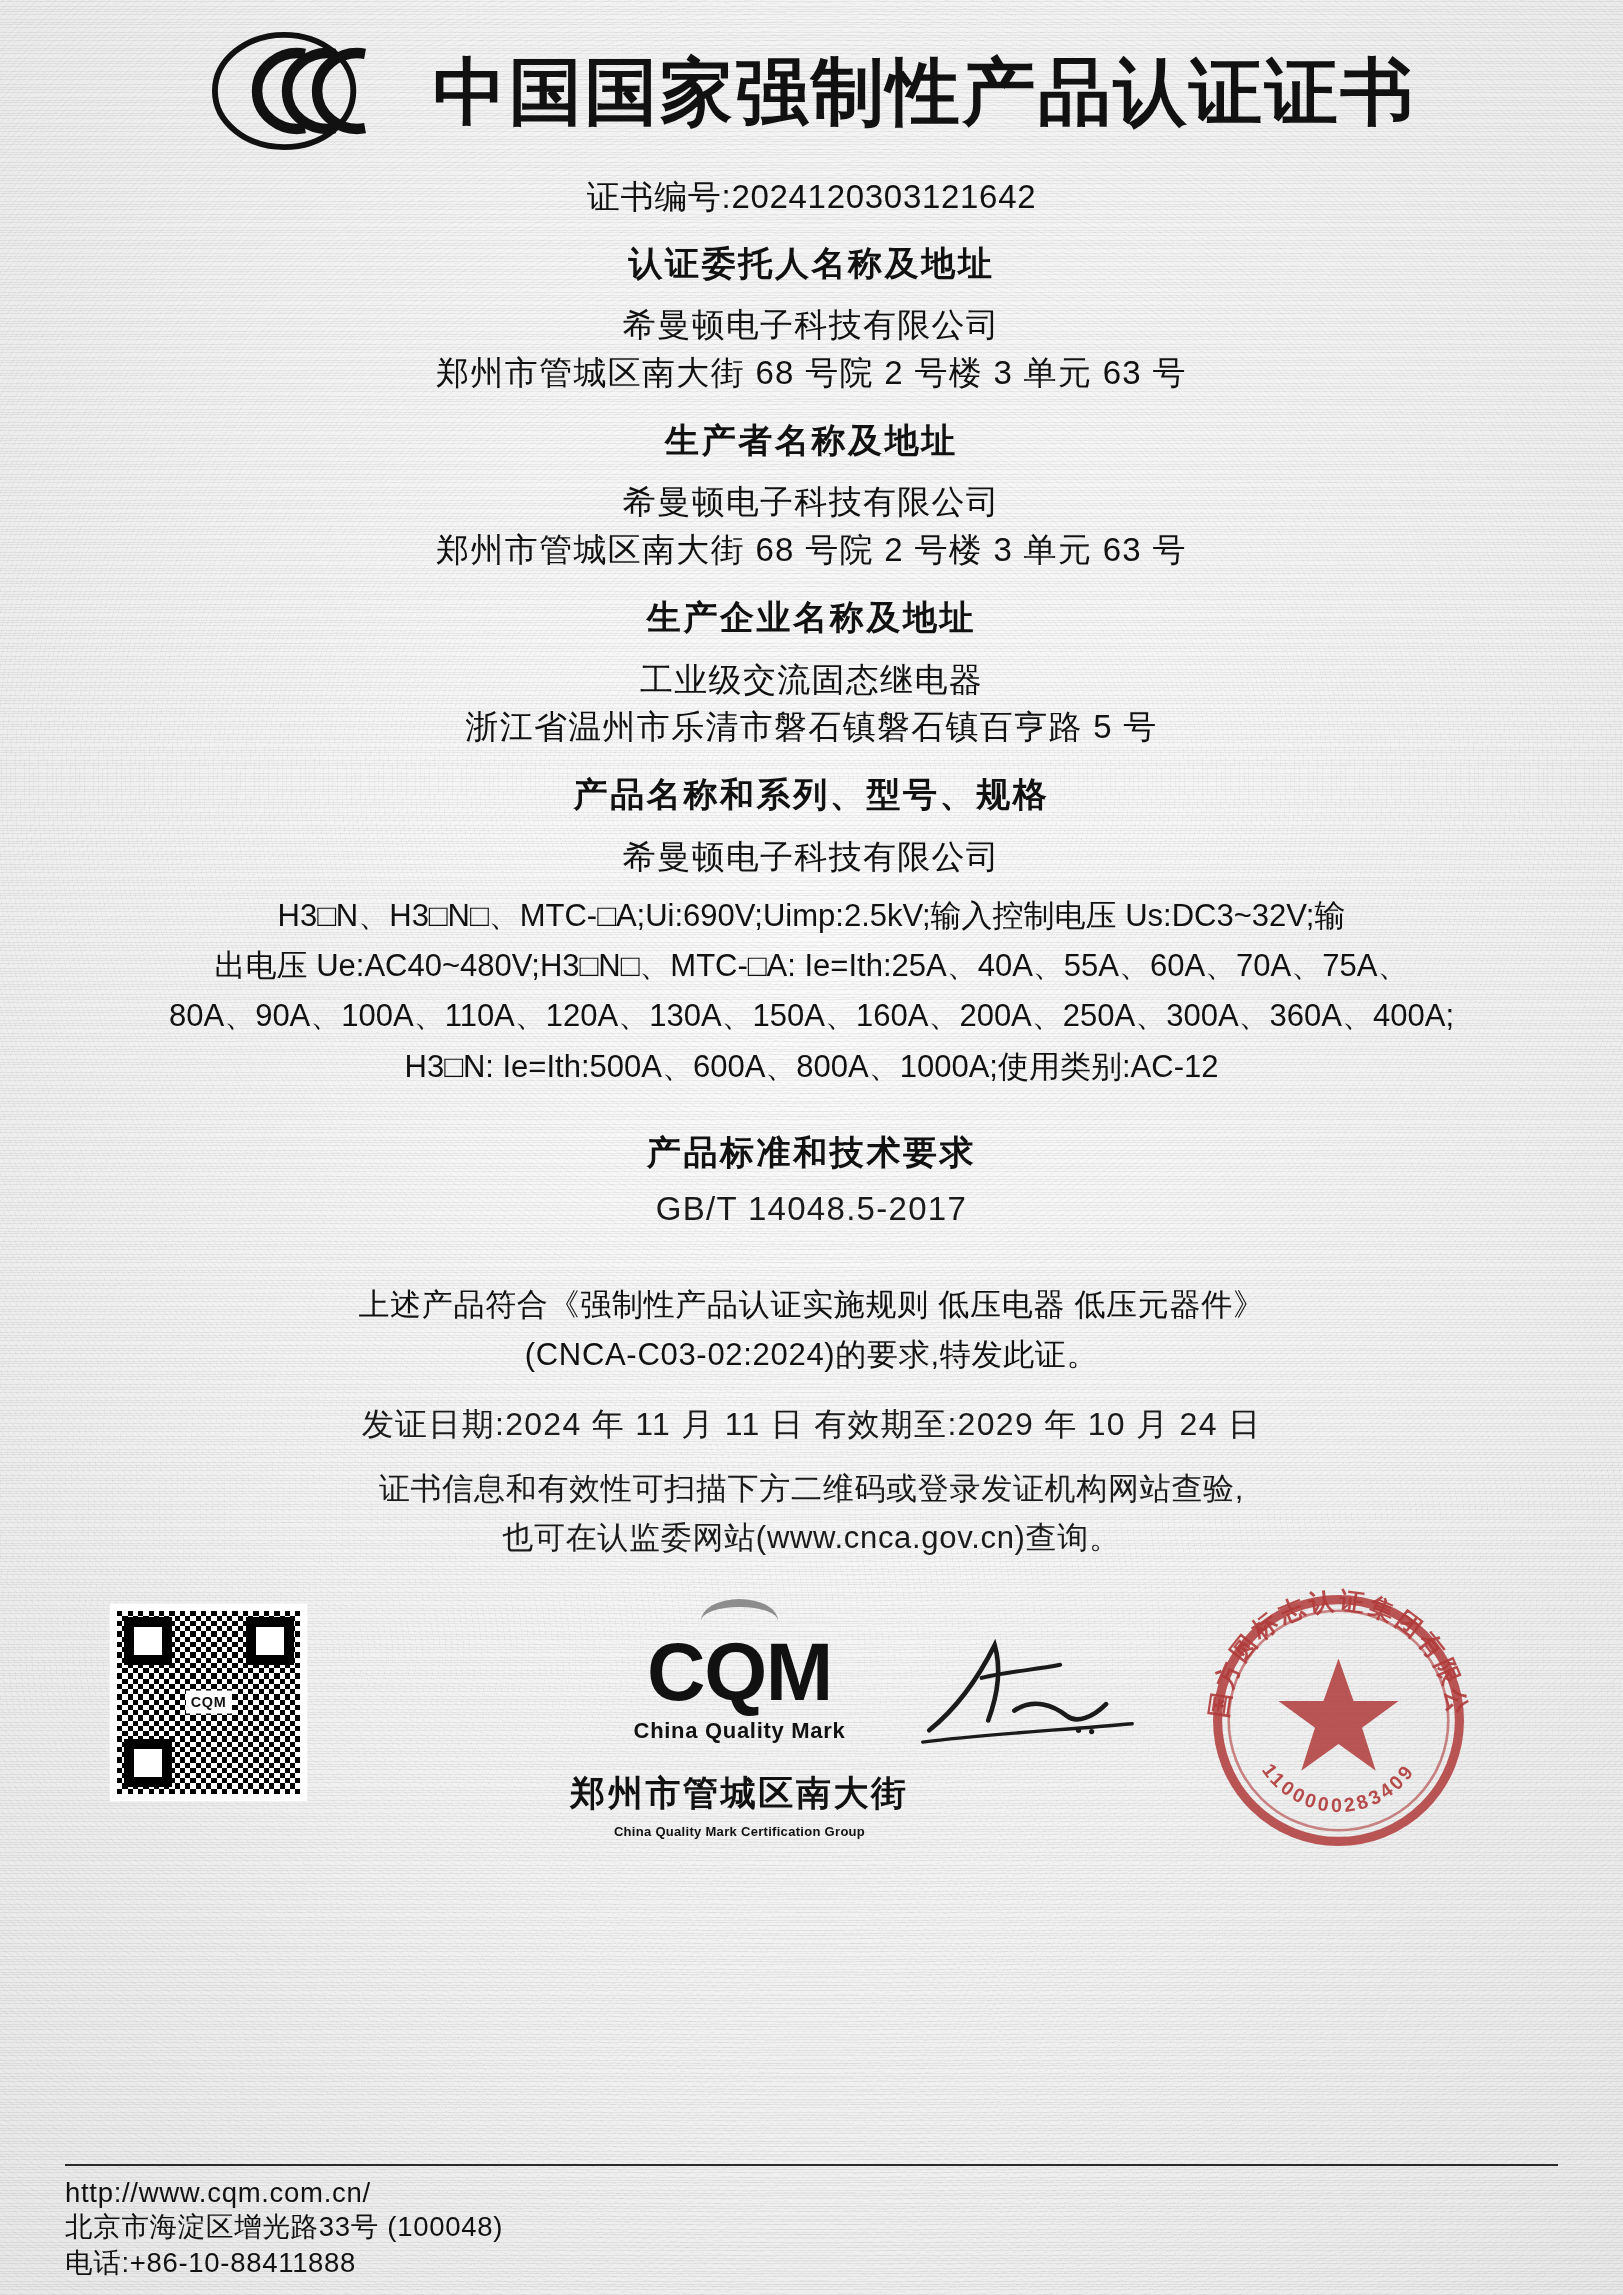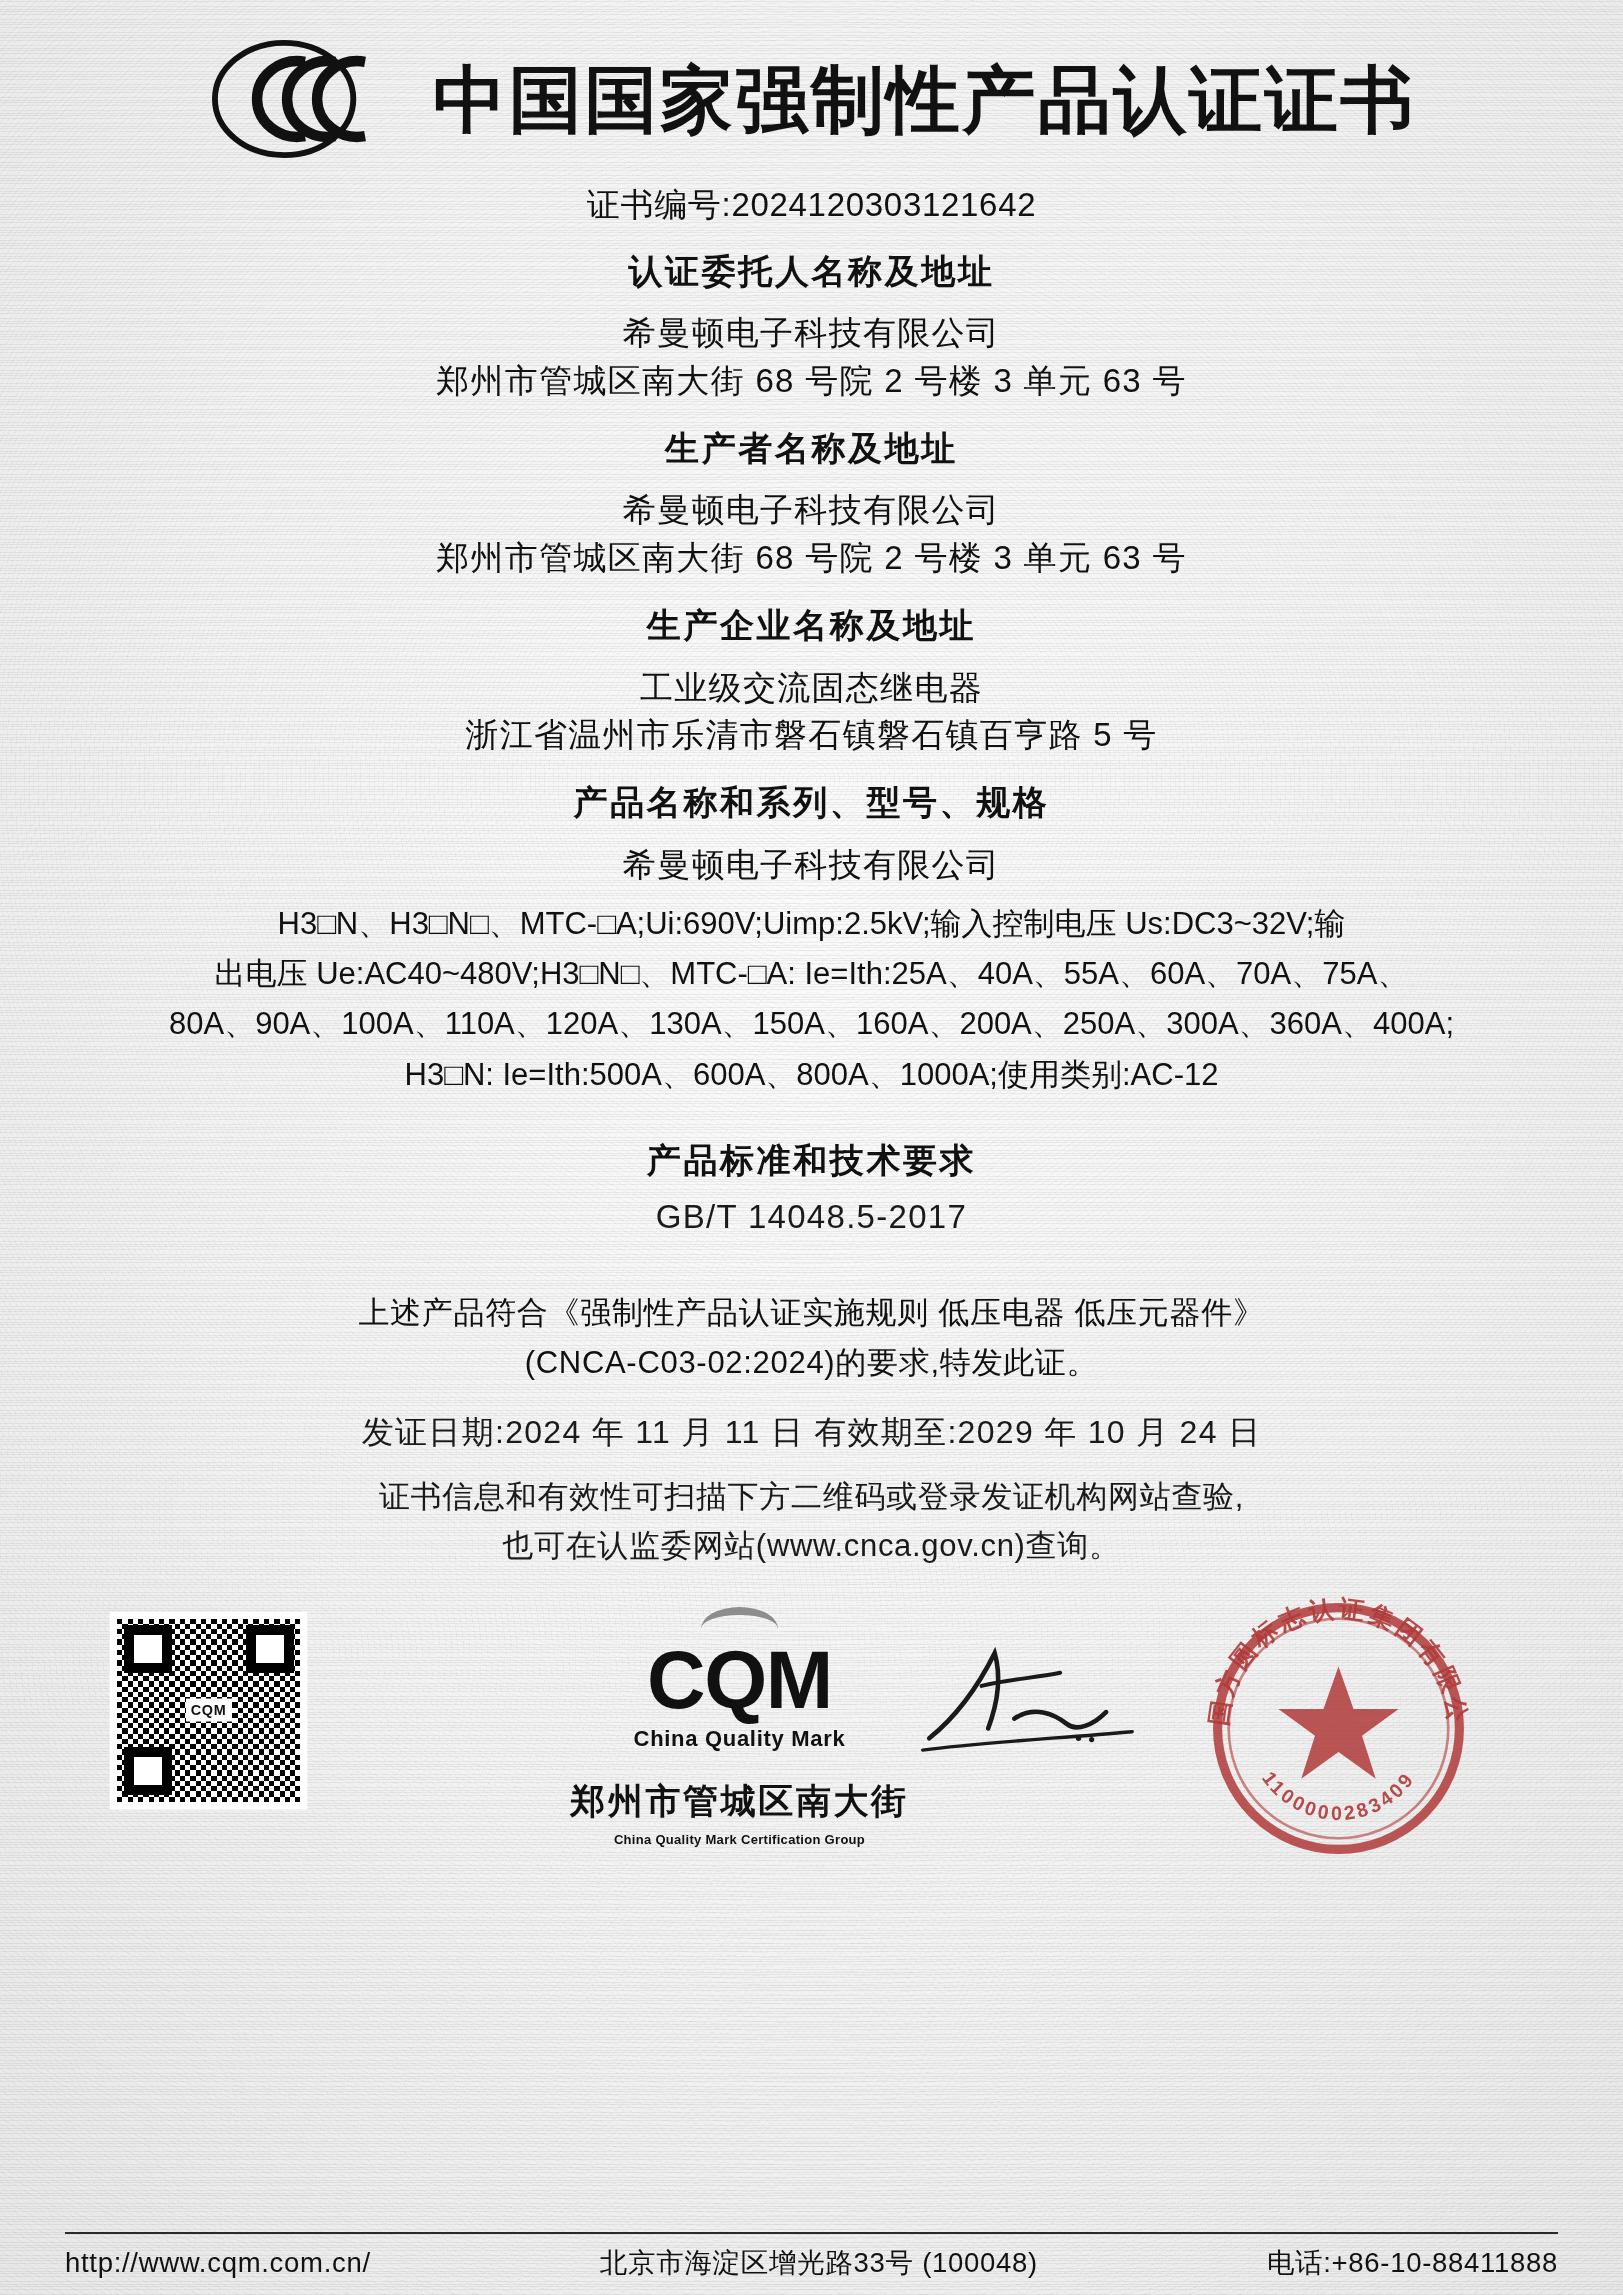--- a/index.html
+++ b/index.html
@@ -51,21 +51,21 @@
       repeating-radial-gradient(circle at 84% 66%,
         rgba(0,0,0,0.035) 0px,
         rgba(0,0,0,0.035) 0.7px,
         rgba(0,0,0,0) 0.7px,
         rgba(0,0,0,0) 5.9px);
   }
 
   .content {
     position: relative;
     z-index: 3;
-    padding: 8px 59px;
+    padding: 0 59px;
   }
 
   
   .header {
     display: flex;
     align-items: center;
     justify-content: center;
     gap: 30px;
     padding-top: 29px;
   }
@@ -264,25 +264,25 @@
     z-index: 3;
     padding: 0 65px;
   }
   .footer-rule {
     height: 2.6px;
     background: #2a2a2a;
     margin-bottom: 10.5px;
   }
   .footer-row {
     display: flex;
-    justify-content: space-between;
     align-items: baseline;
     font-size: 27.5px;
     letter-spacing: 0.7px;
     color: #111;
+    flex-direction: column;
   }
   .footer-center { text-align: center; }
 </style>
 </head>
 <body>
 
 <div class="certificate">
   <div class="guilloche"></div>
 
   <div class="content">

